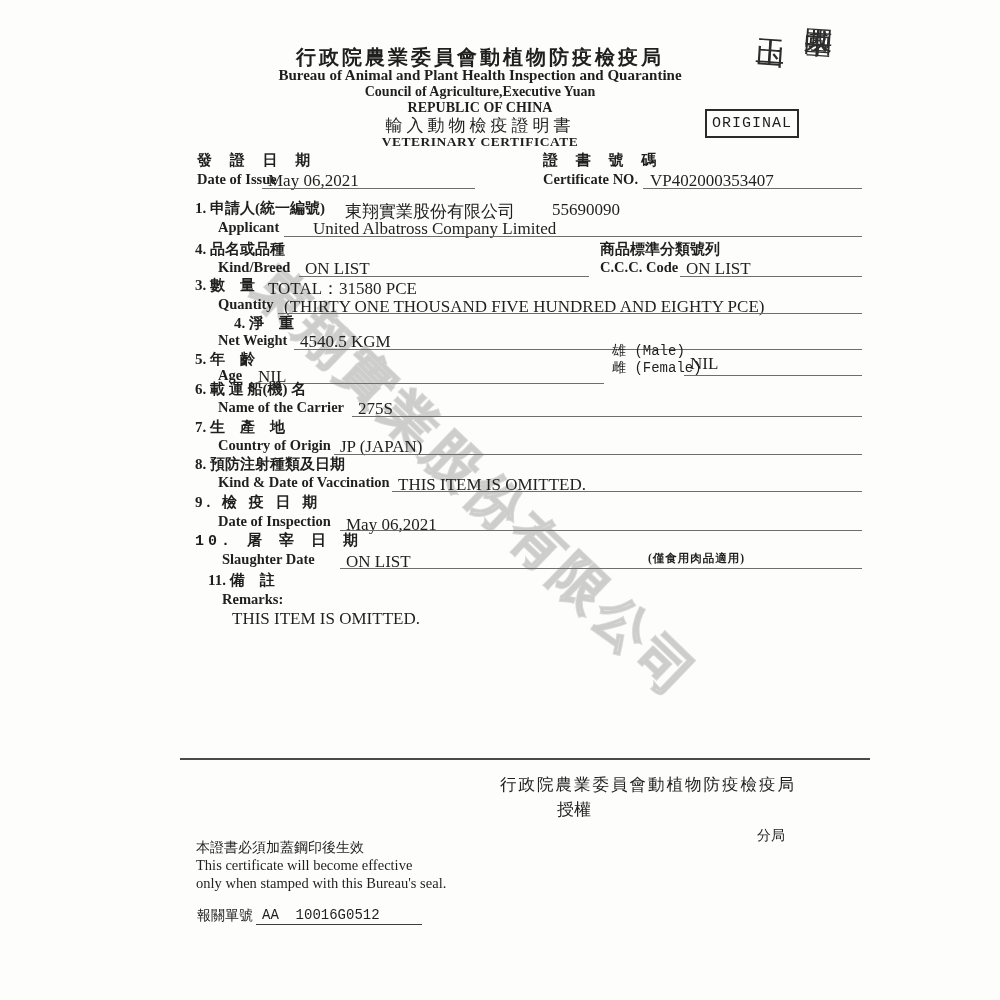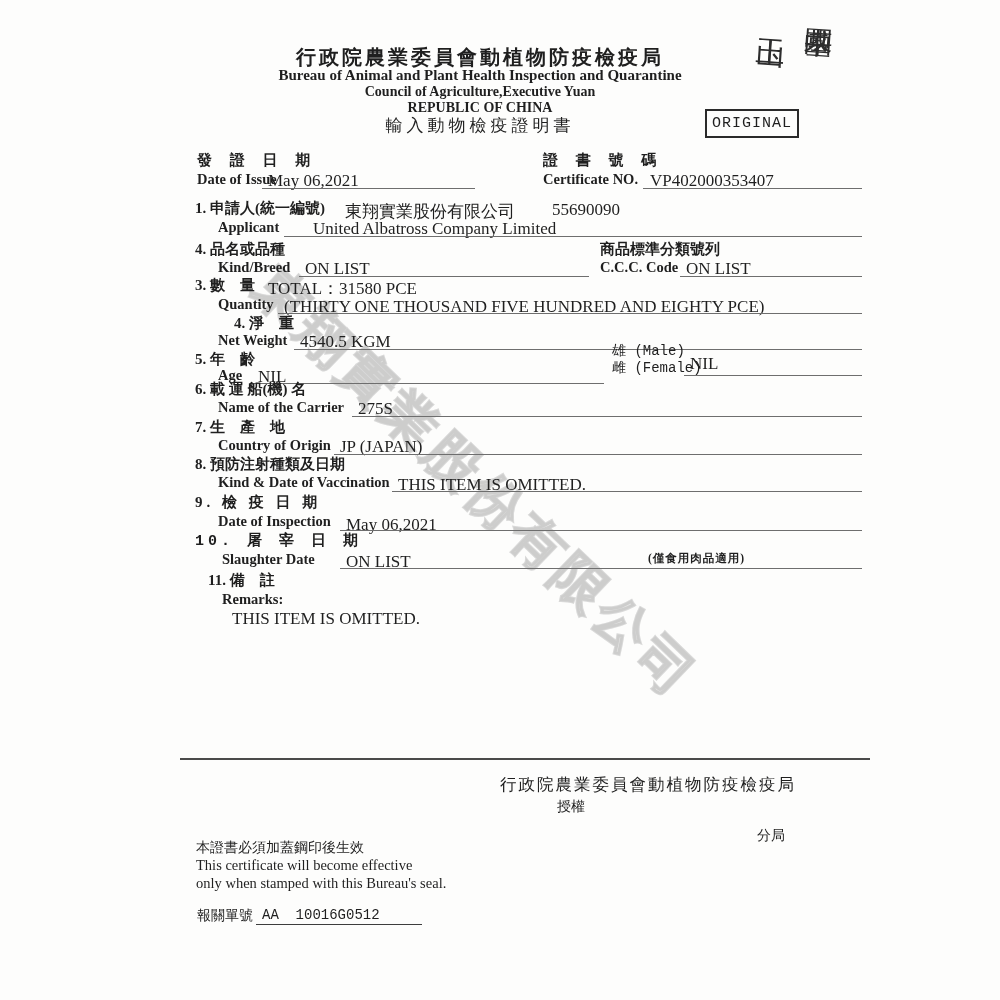--- a/index.html
+++ b/index.html
@@ -52,20 +52,21 @@
   <div class="watermark">東翔實業股份有限公司</div>
 
   <div class="abs handwrite" style="left:806px;top:6px;">基中國</div>
   <div class="abs handwrite" style="left:758px;top:16px;">玉山</div>
 
   <div class="abs center hdr-zh1" style="left:180px;top:44px;width:600px;">行政院農業委員會動植物防疫檢疫局</div>
   <div class="abs center hdr-en1" style="left:180px;top:67px;width:600px;">Bureau of Animal and Plant Health Inspection and Quarantine</div>
   <div class="abs center hdr-en2" style="left:180px;top:84px;width:600px;">Council of Agriculture,Executive Yuan</div>
   <div class="abs center hdr-en2" style="left:180px;top:100px;width:600px;">REPUBLIC OF CHINA</div>
   <div class="abs center hdr-zh2" style="left:180px;top:114px;width:600px;">輸入動物檢疫證明書</div>
+  <div class="abs center hdr-en4" style="left:180px;top:134px;width:600px;">VETERINARY CERTIFICATE</div>
 
   <div class="original-box">ORIGINAL</div>
 
   <div class="abs zh b" style="left:197px;top:151px;letter-spacing:7px;">發 證 日 期</div>
   <div class="abs en b" style="left:197px;top:171px;">Date of Issue</div>
   <div class="abs val" style="left:268px;top:171px;">May 06,2021</div>
   <div class="uline" style="left:262px;top:171px;width:213px;height:17px;"></div>
 
   <div class="abs zh b" style="left:543px;top:151px;letter-spacing:7px;">證 書 號 碼</div>
   <div class="abs en b" style="left:543px;top:171px;">Certificate NO.</div>
@@ -133,21 +134,21 @@
   <div class="abs val" style="left:346px;top:552px;">ON LIST</div>
   <div class="abs note-small" style="left:648px;top:551px;">(僅食用肉品適用)</div>
   <div class="uline" style="left:340px;top:551px;width:522px;height:17px;"></div>
 
   <div class="abs zh b" style="left:208px;top:571px;">11. 備　註</div>
   <div class="abs en b" style="left:222px;top:591px;">Remarks:</div>
   <div class="abs val" style="left:232px;top:609px;">THIS ITEM IS OMITTED.</div>
 
   <div class="rule" style="left:180px;top:758px;width:690px;"></div>
   <div class="abs" style="left:500px;top:774px;font-size:16.5px;letter-spacing:2px;">行政院農業委員會動植物防疫檢疫局</div>
-  <div class="abs" style="left:557px;top:798px;font-size:14px;">授權</div>
+  <div class="abs" style="left:557px;top:798px;font-size:17px;">授權</div>
   <div class="abs" style="left:757px;top:827px;font-size:14px;">分局</div>
 
   <div class="abs" style="left:196px;top:839px;font-size:14px;">本證書必須加蓋鋼印後生效</div>
   <div class="abs" style="left:196px;top:857px;font-size:14.5px;">This certificate will become effective</div>
   <div class="abs" style="left:196px;top:875px;font-size:14.5px;">only when stamped with this Bureau's seal.</div>
 
   <div class="abs" style="left:197px;top:907px;font-size:14px;">報關單號</div>
   <div class="abs mono" style="left:262px;top:907px;font-size:14px;white-space:pre;">AA  10016G0512</div>
   <div class="uline" style="left:256px;top:906px;width:166px;height:18px;border-bottom-color:#3d3d3d;"></div>
 

